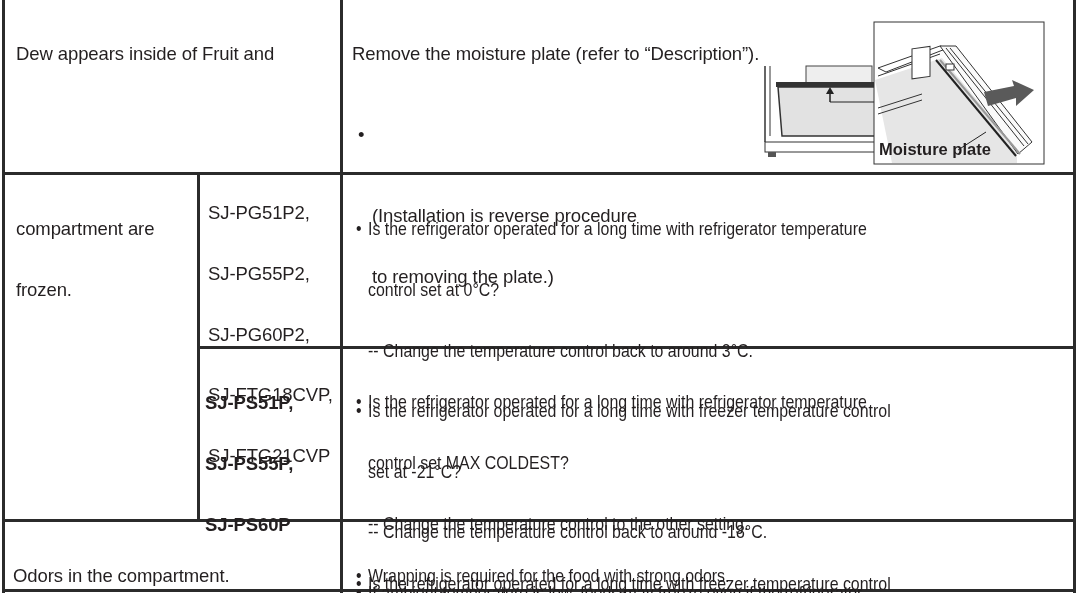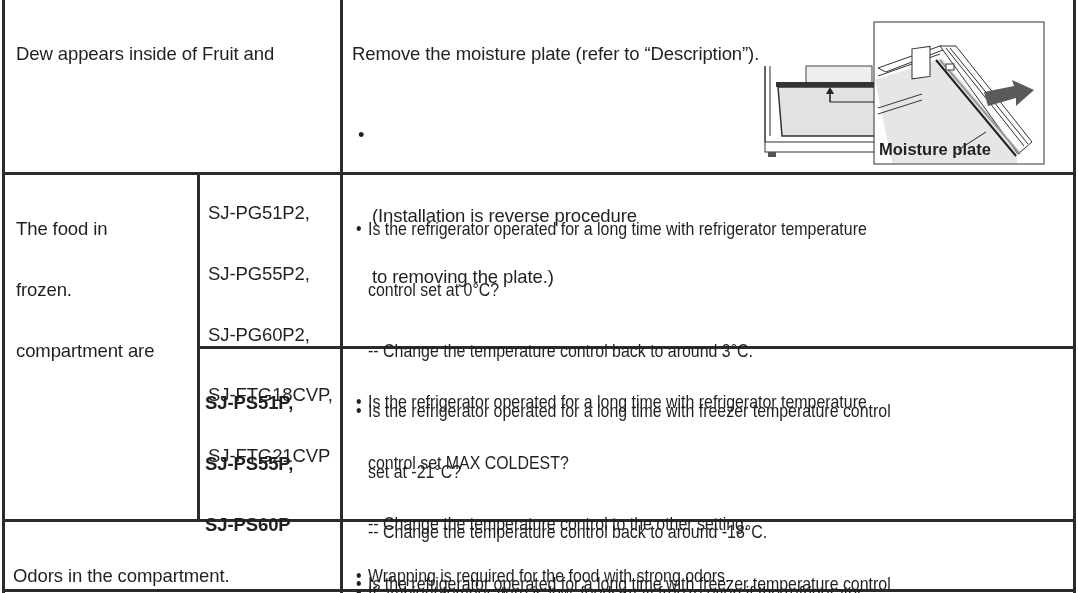--- a/index.html
+++ b/index.html
@@ -77,23 +77,22 @@
       <rect x="184" y="44" width="8" height="6" fill="#fff" stroke="#333" stroke-width="1"></rect>
 
       <polygon points="222,72 252,66 250,60 272,70 254,86 254,78 226,86" fill="#5a5a5a"></polygon>
 
       <line x1="224" y1="112" x2="196" y2="130" stroke="#222" stroke-width="1"></line>
     </svg>
     <span class="caption" style="left:117px; top:120px;">Moisture plate</span>
   </div>
 
   <div class="txt" style="left:16px; top:179px;">
-    <span class="row">The food in</span>
+    <span class="row">compartment are</span>
     <span class="row">frozen.</span>
-    <span class="row">compartment are</span>
   </div>
 
   <div class="txt" style="left:208px; top:163px;">
     <span class="row">SJ-PG51P2,</span>
     <span class="row">SJ-PG55P2,</span>
     <span class="row">SJ-PG60P2,</span>
     <span class="row">SJ-FTG18CVP,</span>
     <span class="row">SJ-FTG21CVP</span>
   </div>
 

